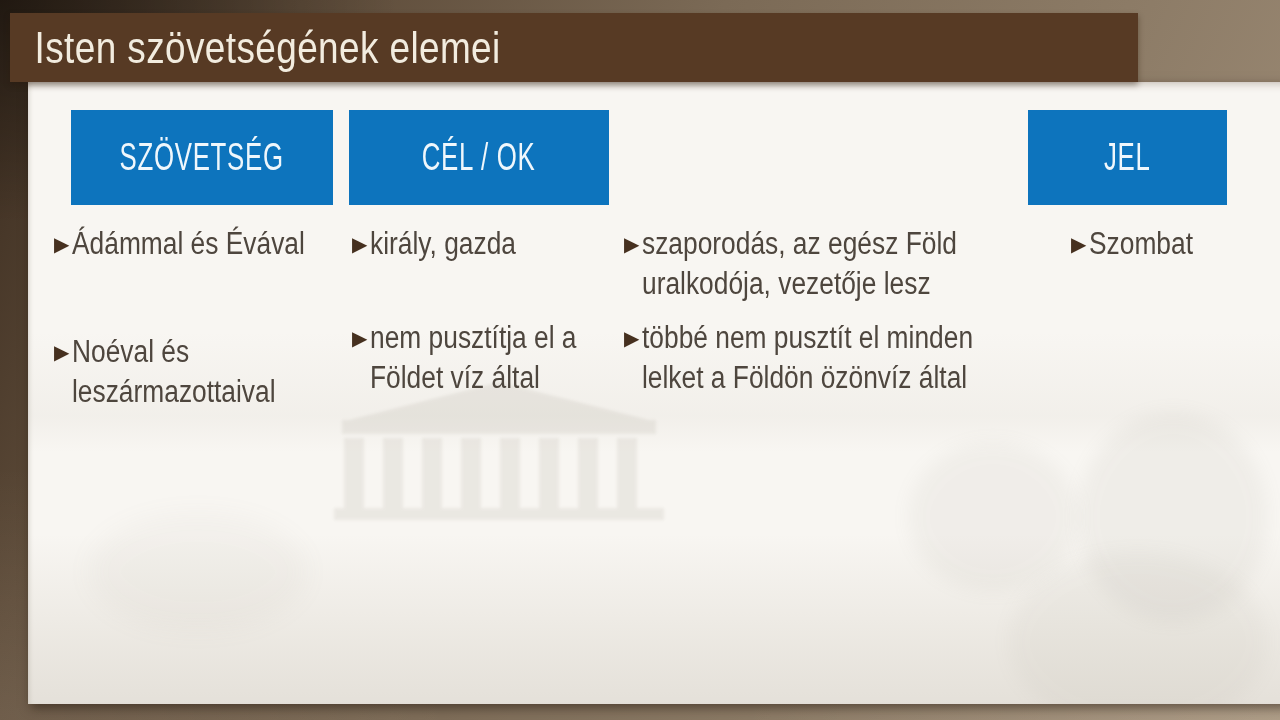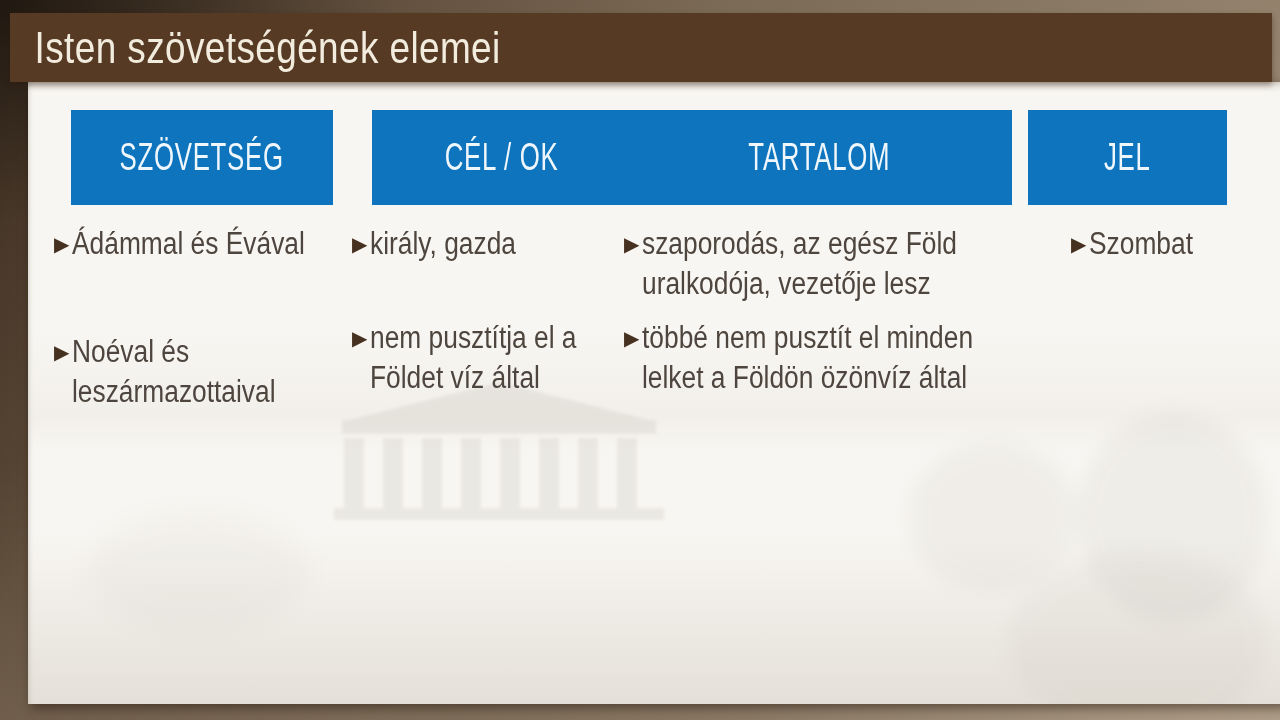--- a/index.html
+++ b/index.html
@@ -10,21 +10,21 @@
   }
   
   .stage::after{
     content:"";position:absolute;inset:0;pointer-events:none;
     background:
       radial-gradient(ellipse at 0% 0%, rgba(0,0,0,.45), transparent 22%),
       radial-gradient(ellipse at 100% 100%, rgba(255,245,225,.12), transparent 30%),
       radial-gradient(ellipse at 0% 100%, rgba(255,240,220,.10), transparent 25%);
   }
   .title-bar{
-    position:absolute;left:10px;top:13px;width:1262px;height:69px;
+    position:absolute;left:10px;top:13px;width:1128px;height:69px;
     background:#573a24;display:flex;align-items:center;
     box-shadow:0 3px 6px rgba(40,25,10,.4);z-index:3;
   }
   .title-text{
     padding-left:30px;font-size:45px;font-weight:400;color:#f2ecdf;
     white-space:nowrap;transform:scaleX(.82);transform-origin:left center;
     letter-spacing:.5px;
   }
   .panel{
     position:absolute;left:28px;top:82px;width:1258px;height:622px;
@@ -52,21 +52,21 @@
 
   .hdr-box{
     position:absolute;top:28px;height:95px;background:#0d74bd;
     display:flex;align-items:center;justify-content:center;
   }
   .hdr-text{
     color:#eff7fc;font-size:38px;font-weight:400;white-space:nowrap;
     transform:scaleX(.68);transform-origin:center;letter-spacing:1px;
   }
   .hb1{left:43px;width:262px;}
-  .hb2{left:321px;width:260px;margin-left:23px;}
+  .hb2{left:321px;width:260px;}
   .hb3{left:598px;width:386px;}
   .hb4{left:1000px;width:199px;}
 
   .bullet{position:absolute;display:flex;align-items:flex-start;}
   .tri{
     font-family:"DejaVu Sans",sans-serif;font-size:20px;line-height:40px;
     color:#46301f;margin-right:3px;flex:none;
   }
   .lines{transform:scaleX(.85);transform-origin:left top;}
   .lines div{
@@ -104,23 +104,20 @@
       <div class="tree t3"></div>
       <div class="tree t4"></div>
       <div class="ground"></div>
     </div>
 
     <div class="hdr-box hb1">
       <span class="hdr-text">SZÖVETSÉG</span>
     </div>
     <div class="hdr-box hb2">
       <span class="hdr-text">CÉL / OK</span>
-    </div>
-    <div class="hdr-box hb3">
-      <span class="hdr-text">TARTALOM</span>
     </div>
     <div class="hdr-box hb4">
       <span class="hdr-text">JEL</span>
     </div>
 
     <div class="bullet b-c1i1">
       <span class="tri">▶</span>
       <div class="lines">
         <div>Ádámmal és Évával</div>
       </div>

